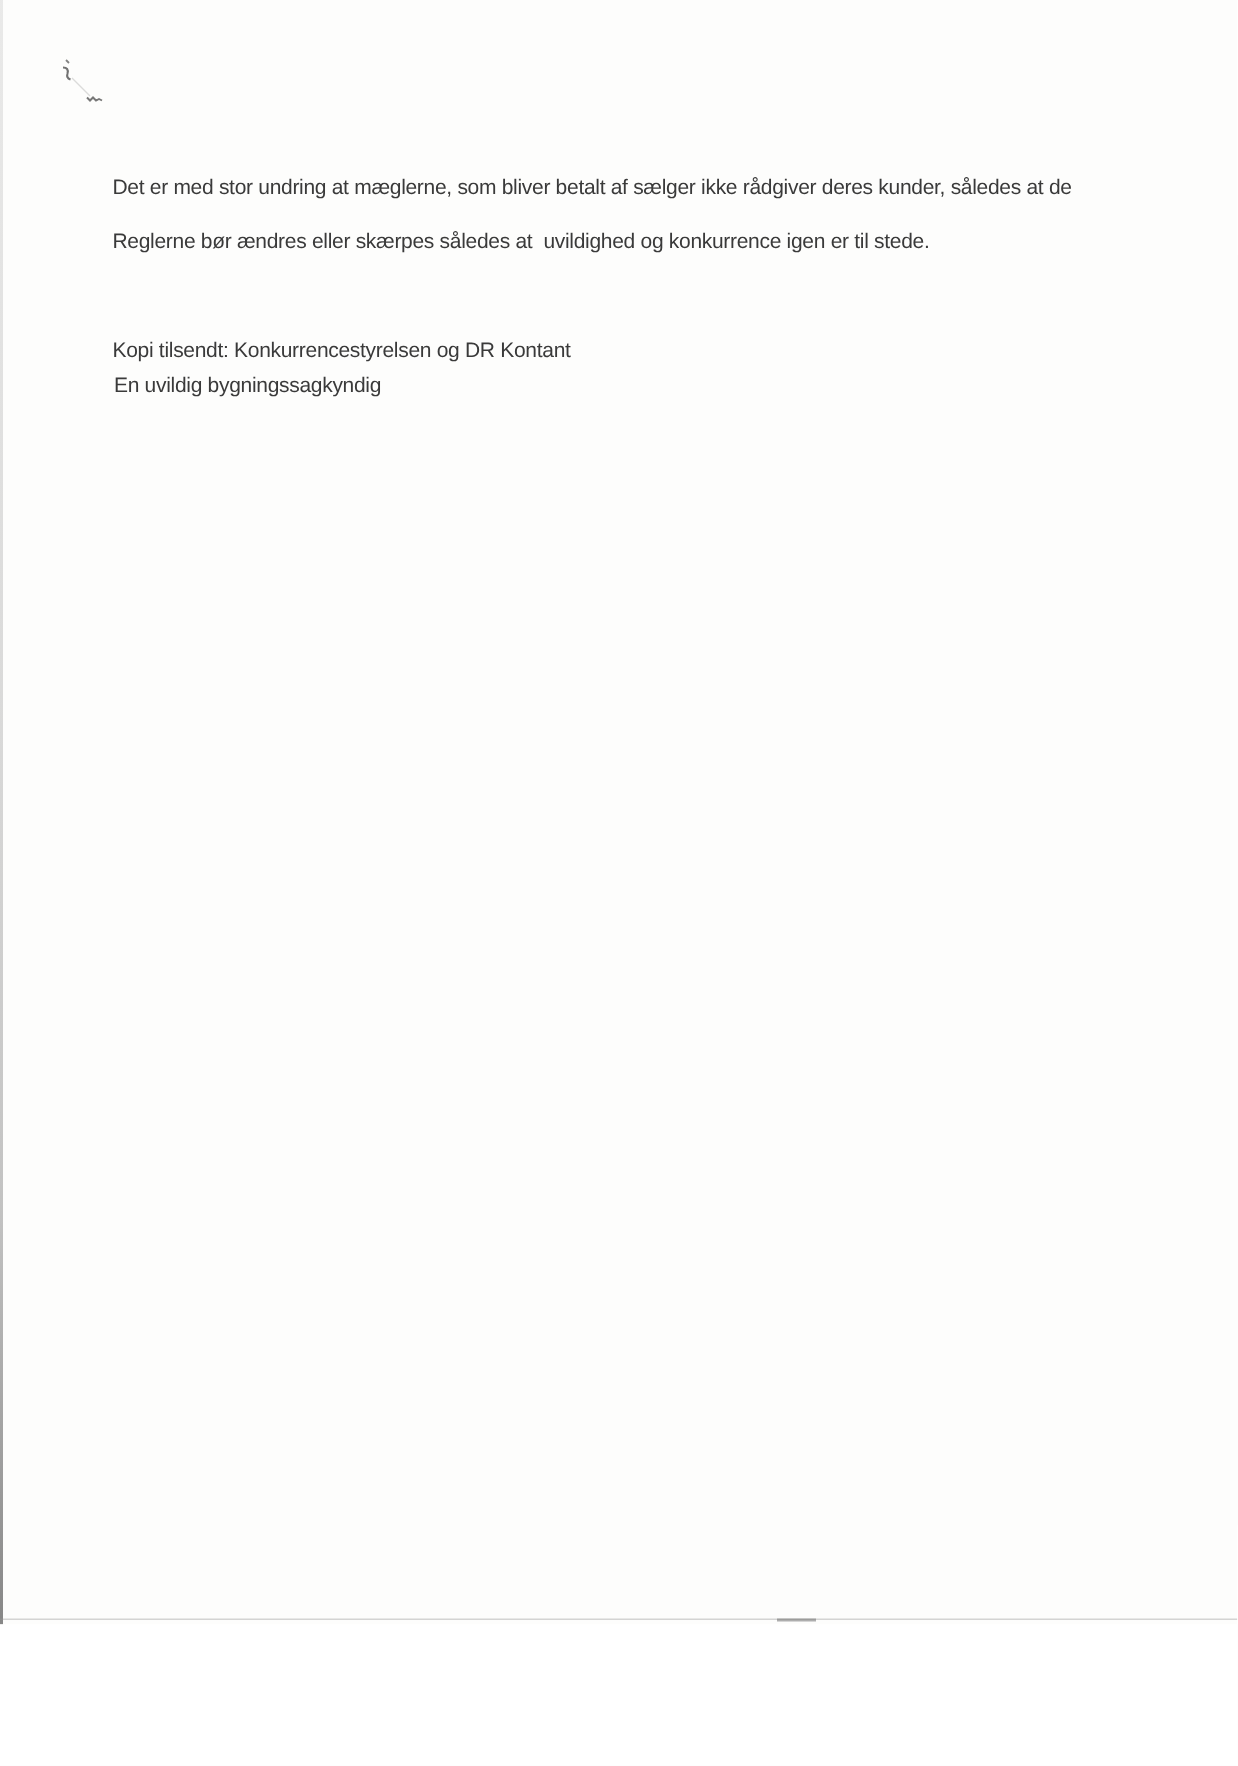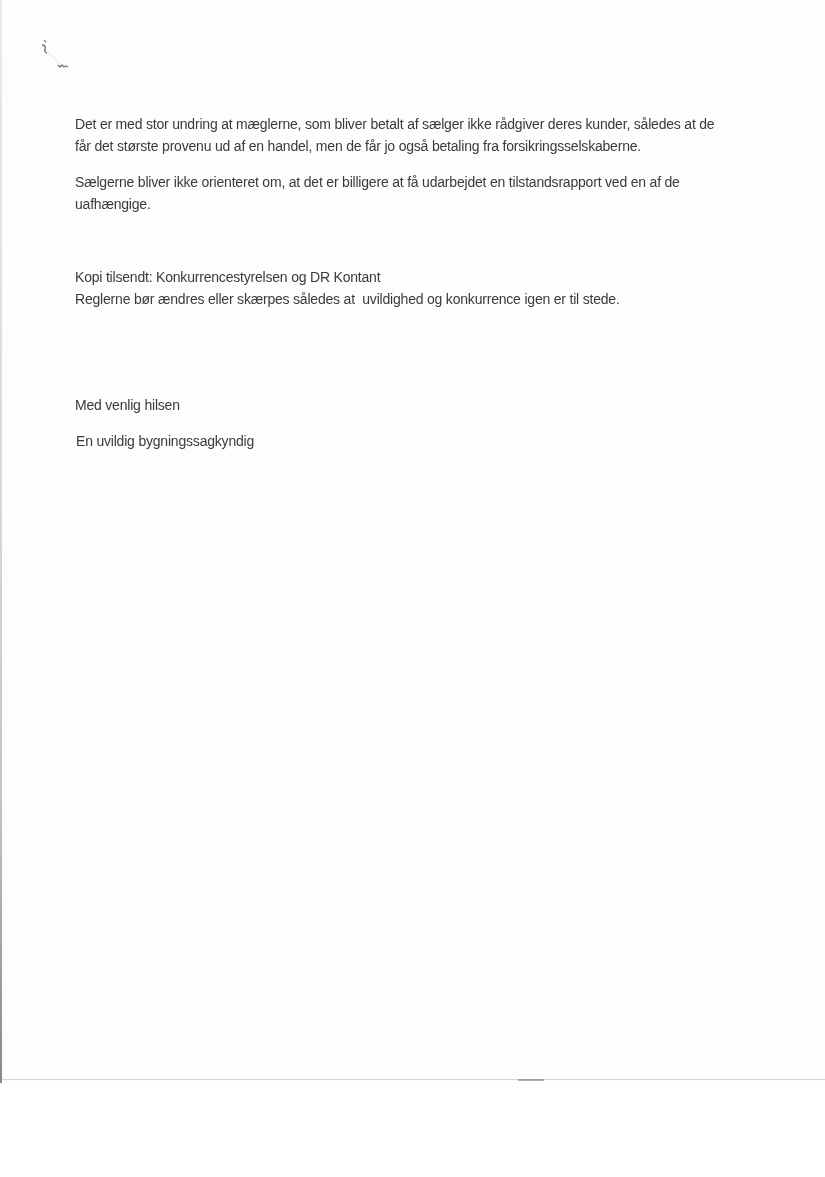--- a/index.html
+++ b/index.html
@@ -82,30 +82,28 @@
 
   <svg class="pen-mark" viewBox="0 0 50 45" xmlns="http://www.w3.org/2000/svg">
     <path d="M10 8 l2 2" stroke="#5a5a5a" stroke-width="1.2" fill="none" opacity="0.75"></path>
     <path d="M8 13 q4 0 3 4 q-1 3 2 4" stroke="#4f4f4f" stroke-width="1.4" fill="none" opacity="0.8"></path>
     <path d="M14 20 L26 32" stroke="#9a9a9a" stroke-width="0.8" fill="none" opacity="0.35"></path>
     <path d="M24 33 l2 2 l2 -2 l2 2 l2 -1 l2 1" stroke="#555555" stroke-width="1.3" fill="none" opacity="0.8"></path>
   </svg>
 
   <div class="content">
 
-    <p class="para"><span>Det er med stor undring at mæglerne, som bliver betalt af sælger ikke rådgiver deres kunder, således at de</span><br><span>får det største provenu ud af en handel, men de får jo også betaling fra forsikringsselskaberne.</span></p>
+    <p class="para"><span>Det er med stor undring at mæglerne, som bliver betalt af sælger ikke rådgiver deres kunder, således at de</span><br></p>
 
-    <p class="para"><span>Sælgerne bliver ikke orienteret om, at det er billigere at få udarbejdet en tilstandsrapport ved en af de</span><br><span>uafhængige.</span></p>
 
+
+    <p class="para"><span>Reglerne bør ændres eller skærpes således at  uvildighed og konkurrence igen er til stede.</span></p>
 
     <p class="para cc"><span>Kopi tilsendt: Konkurrencestyrelsen og DR Kontant</span></p>
 
-    <p class="para"><span>Reglerne bør ændres eller skærpes således at  uvildighed og konkurrence igen er til stede.</span></p>
-
-    <p class="para closing"><span>Med venlig hilsen</span></p>
 
     <p class="para signature"><span>En uvildig bygningssagkyndig</span></p>
 
   </div>
 
   <div class="scan-edge-left"></div>
   <div class="scan-edge-bottom"></div>
   <div class="scan-edge-bottom-dash"></div>
 
 </div>

